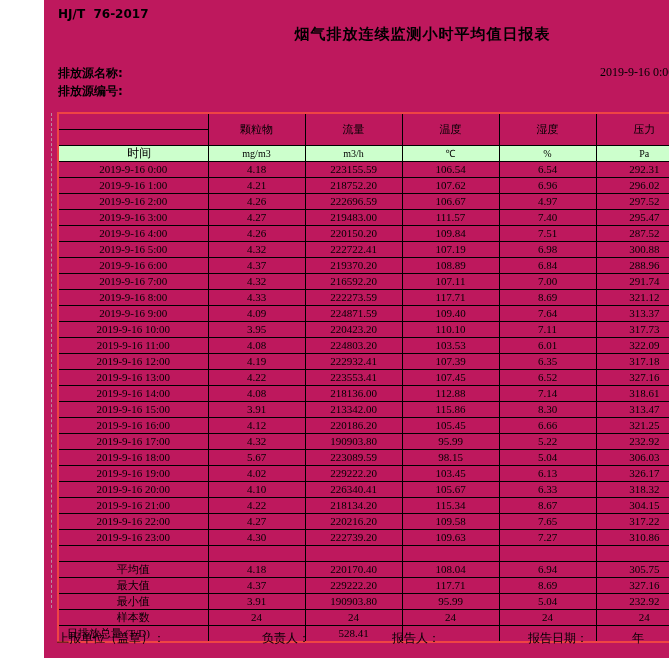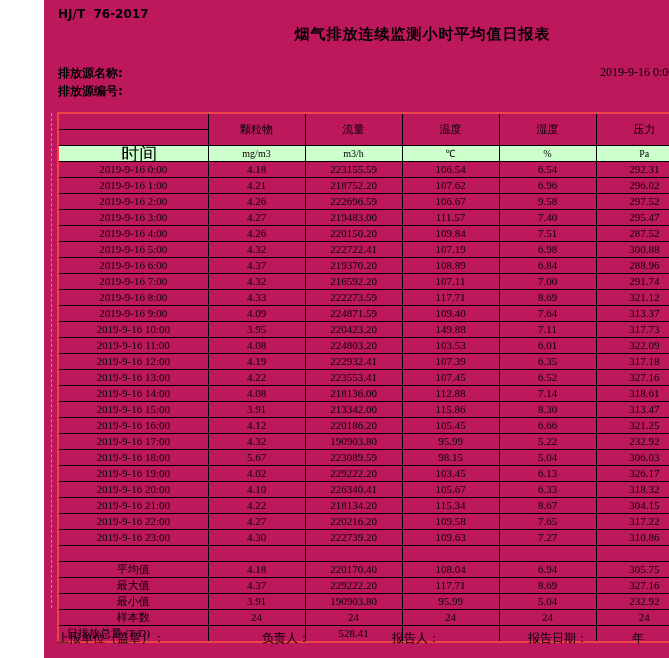--- a/index.html
+++ b/index.html
@@ -19,21 +19,21 @@
     border-collapse:collapse;table-layout:fixed;
     border:2px solid #ef4444;
   }
   table.report td{
     border:1px solid #000;height:15px;padding:0;text-align:center;
     overflow:hidden;white-space:nowrap;
     font-family:"Liberation Serif",serif;font-size:11px;line-height:15px;
   }
   td.cn{font-family:"DejaVu Sans",sans-serif;font-size:12px;}
   tr.unit-row td{background:#ccffcc;font-size:10px;}
-  tr.unit-row td.time-h{font-family:"DejaVu Sans",sans-serif;font-size:18px;padding-left:12px;}
+  tr.unit-row td.time-h{font-family:"DejaVu Sans",sans-serif;font-size:12px;padding-left:12px;}
   td.pollutant{font-family:"DejaVu Sans",sans-serif;font-size:12px;}
   #summary-rows tr:last-child td:first-child{text-align:left;padding-left:8px;}
 
   .foot-note{position:absolute;left:13px;top:613px;font-size:12px;}
   .foot-row{position:absolute;left:0;top:630px;width:669px;font-size:12px;}
   .foot-row span{position:absolute;top:0;white-space:nowrap;}
   .f-unit{left:13px;}
   .f-resp{left:218px;}
   .f-reporter{left:348px;}
   .f-date{left:484px;}
@@ -99,21 +99,21 @@
           <td>218752.20</td>
           <td>107.62</td>
           <td>6.96</td>
           <td>296.02</td>
         </tr>
         <tr>
           <td class="cn">2019-9-16  2:00</td>
           <td>4.26</td>
           <td>222696.59</td>
           <td>106.67</td>
-          <td>9.58</td>
+          <td>4.97</td>
           <td>297.52</td>
         </tr>
         <tr>
           <td class="cn">2019-9-16  3:00</td>
           <td>4.27</td>
           <td>219483.00</td>
           <td>111.57</td>
           <td>7.40</td>
           <td>295.47</td>
         </tr>
@@ -162,21 +162,21 @@
           <td>4.09</td>
           <td>224871.59</td>
           <td>109.40</td>
           <td>7.64</td>
           <td>313.37</td>
         </tr>
         <tr>
           <td class="cn">2019-9-16 10:00</td>
           <td>3.95</td>
           <td>220423.20</td>
-          <td>149.88</td>
+          <td>110.10</td>
           <td>7.11</td>
           <td>317.73</td>
         </tr>
         <tr>
           <td class="cn">2019-9-16 11:00</td>
           <td>4.08</td>
           <td>224803.20</td>
           <td>103.53</td>
           <td>6.01</td>
           <td>322.09</td>

